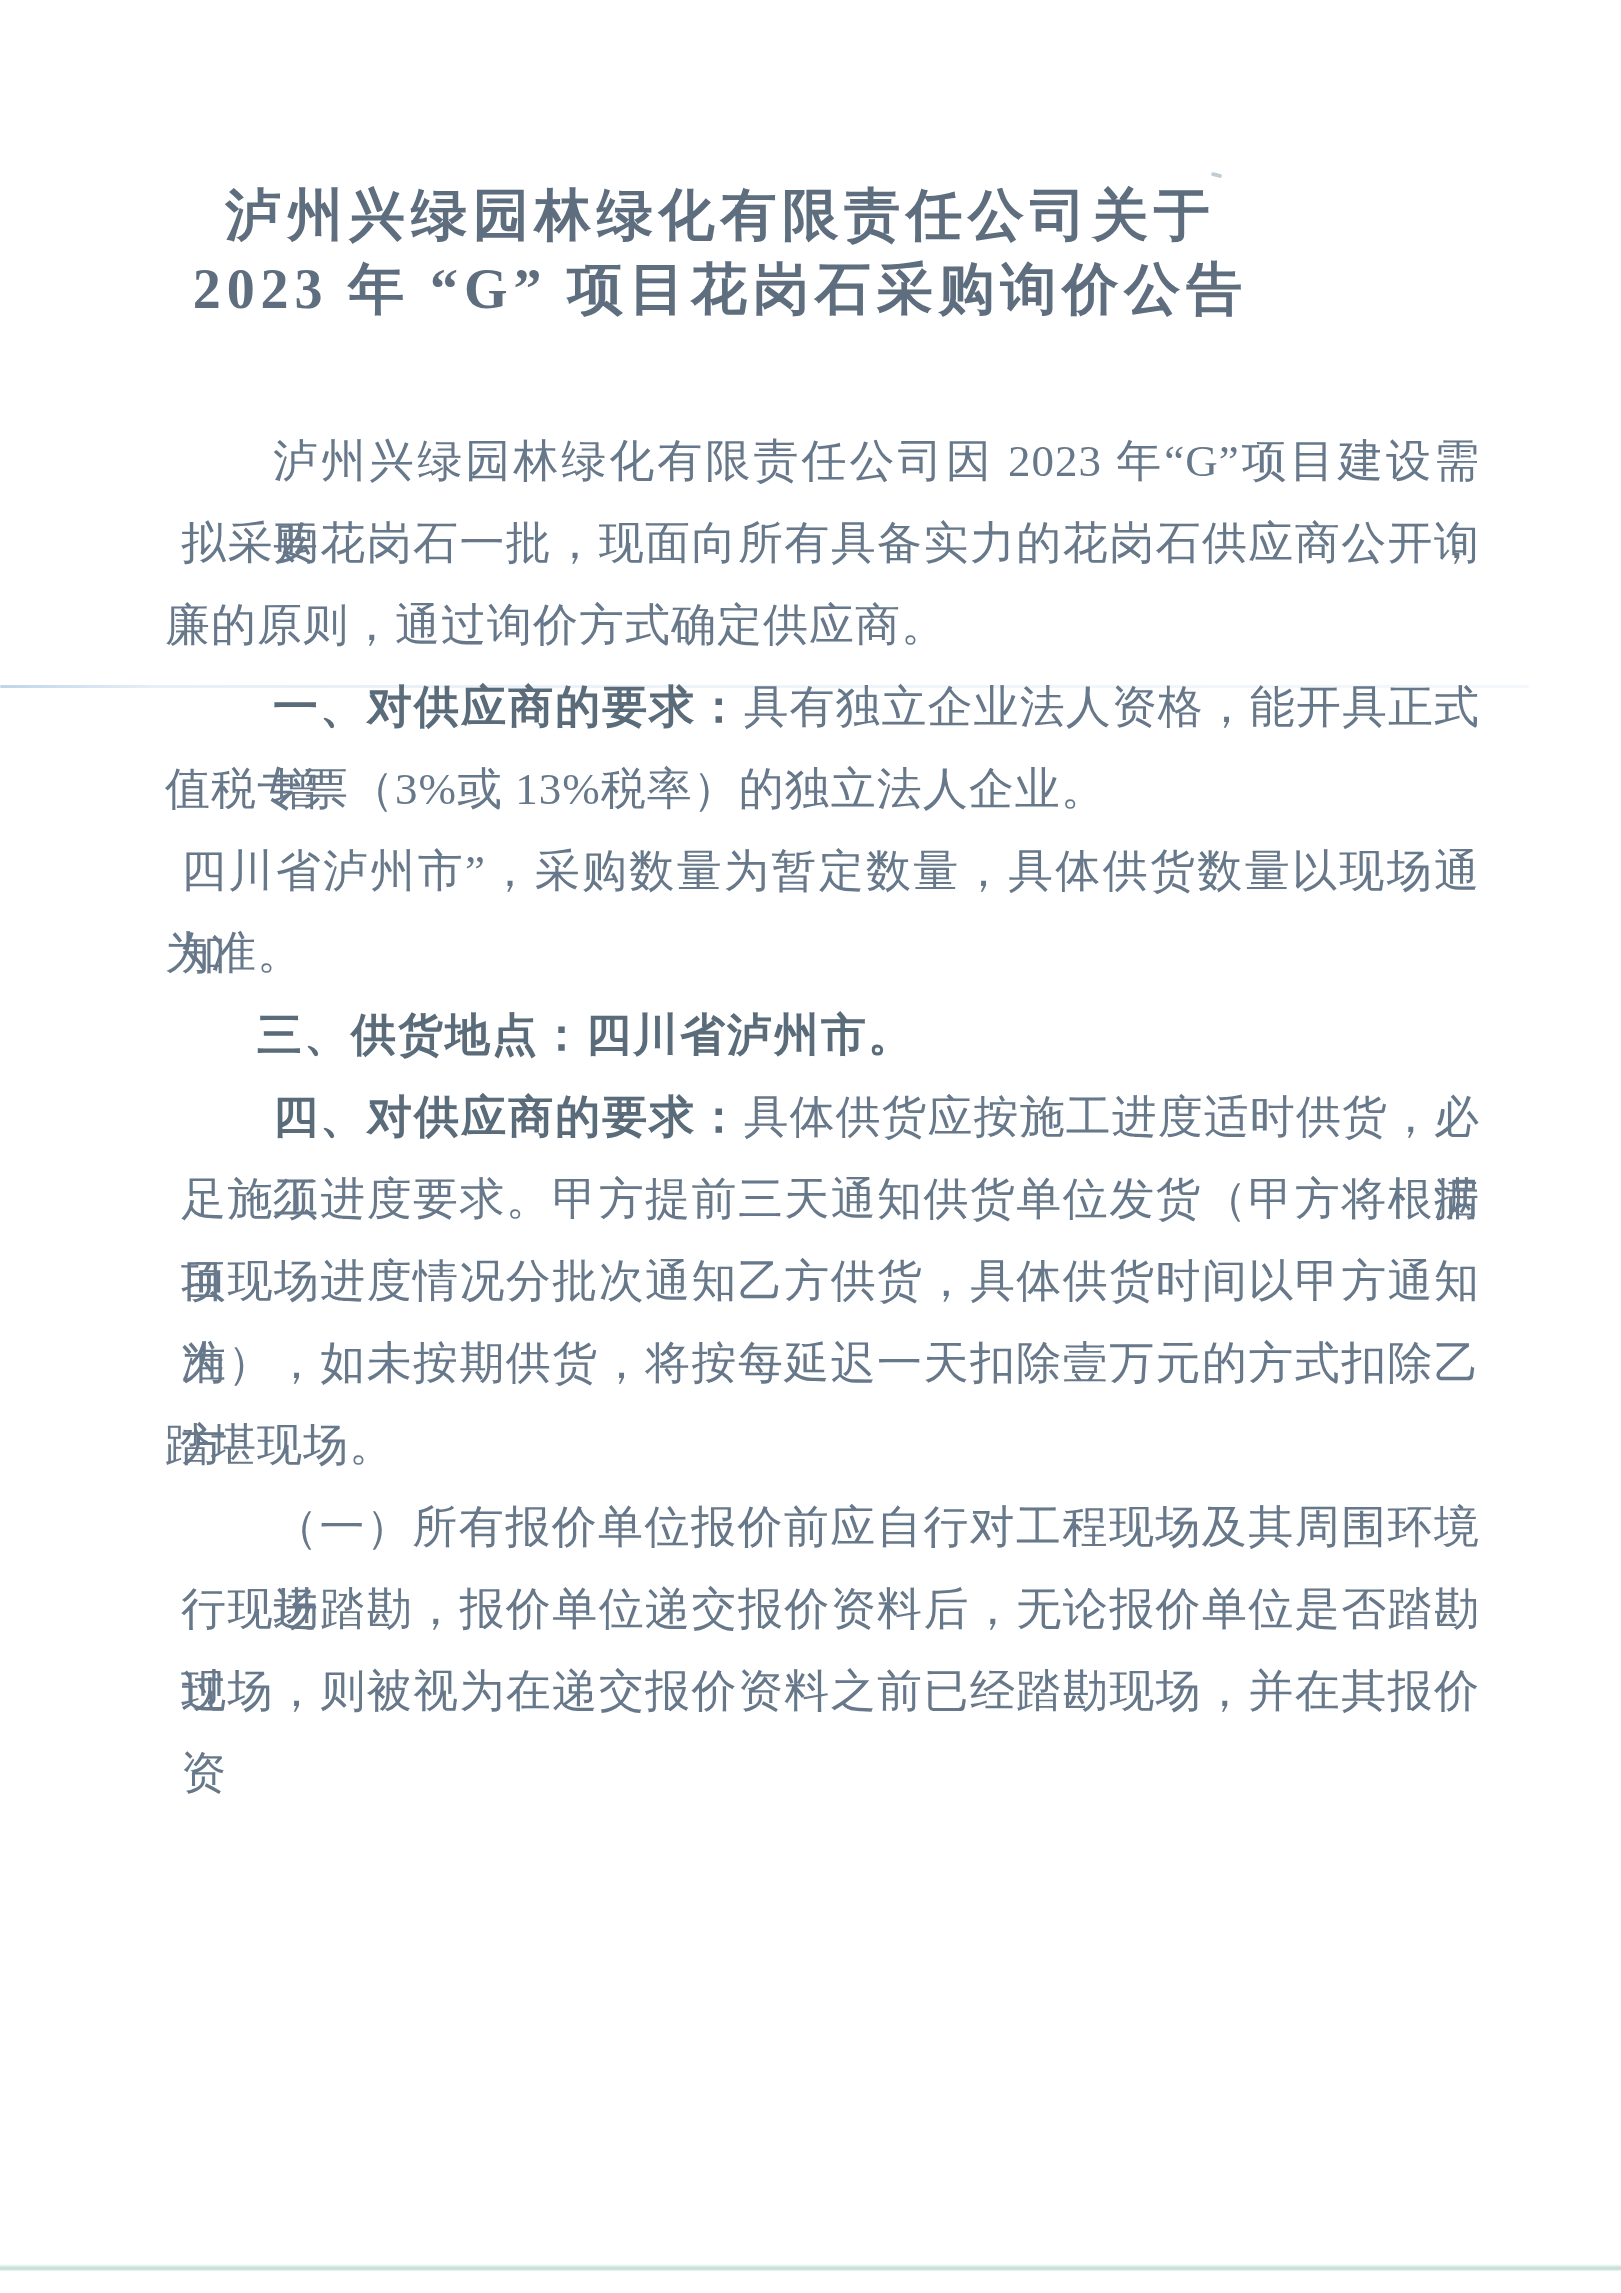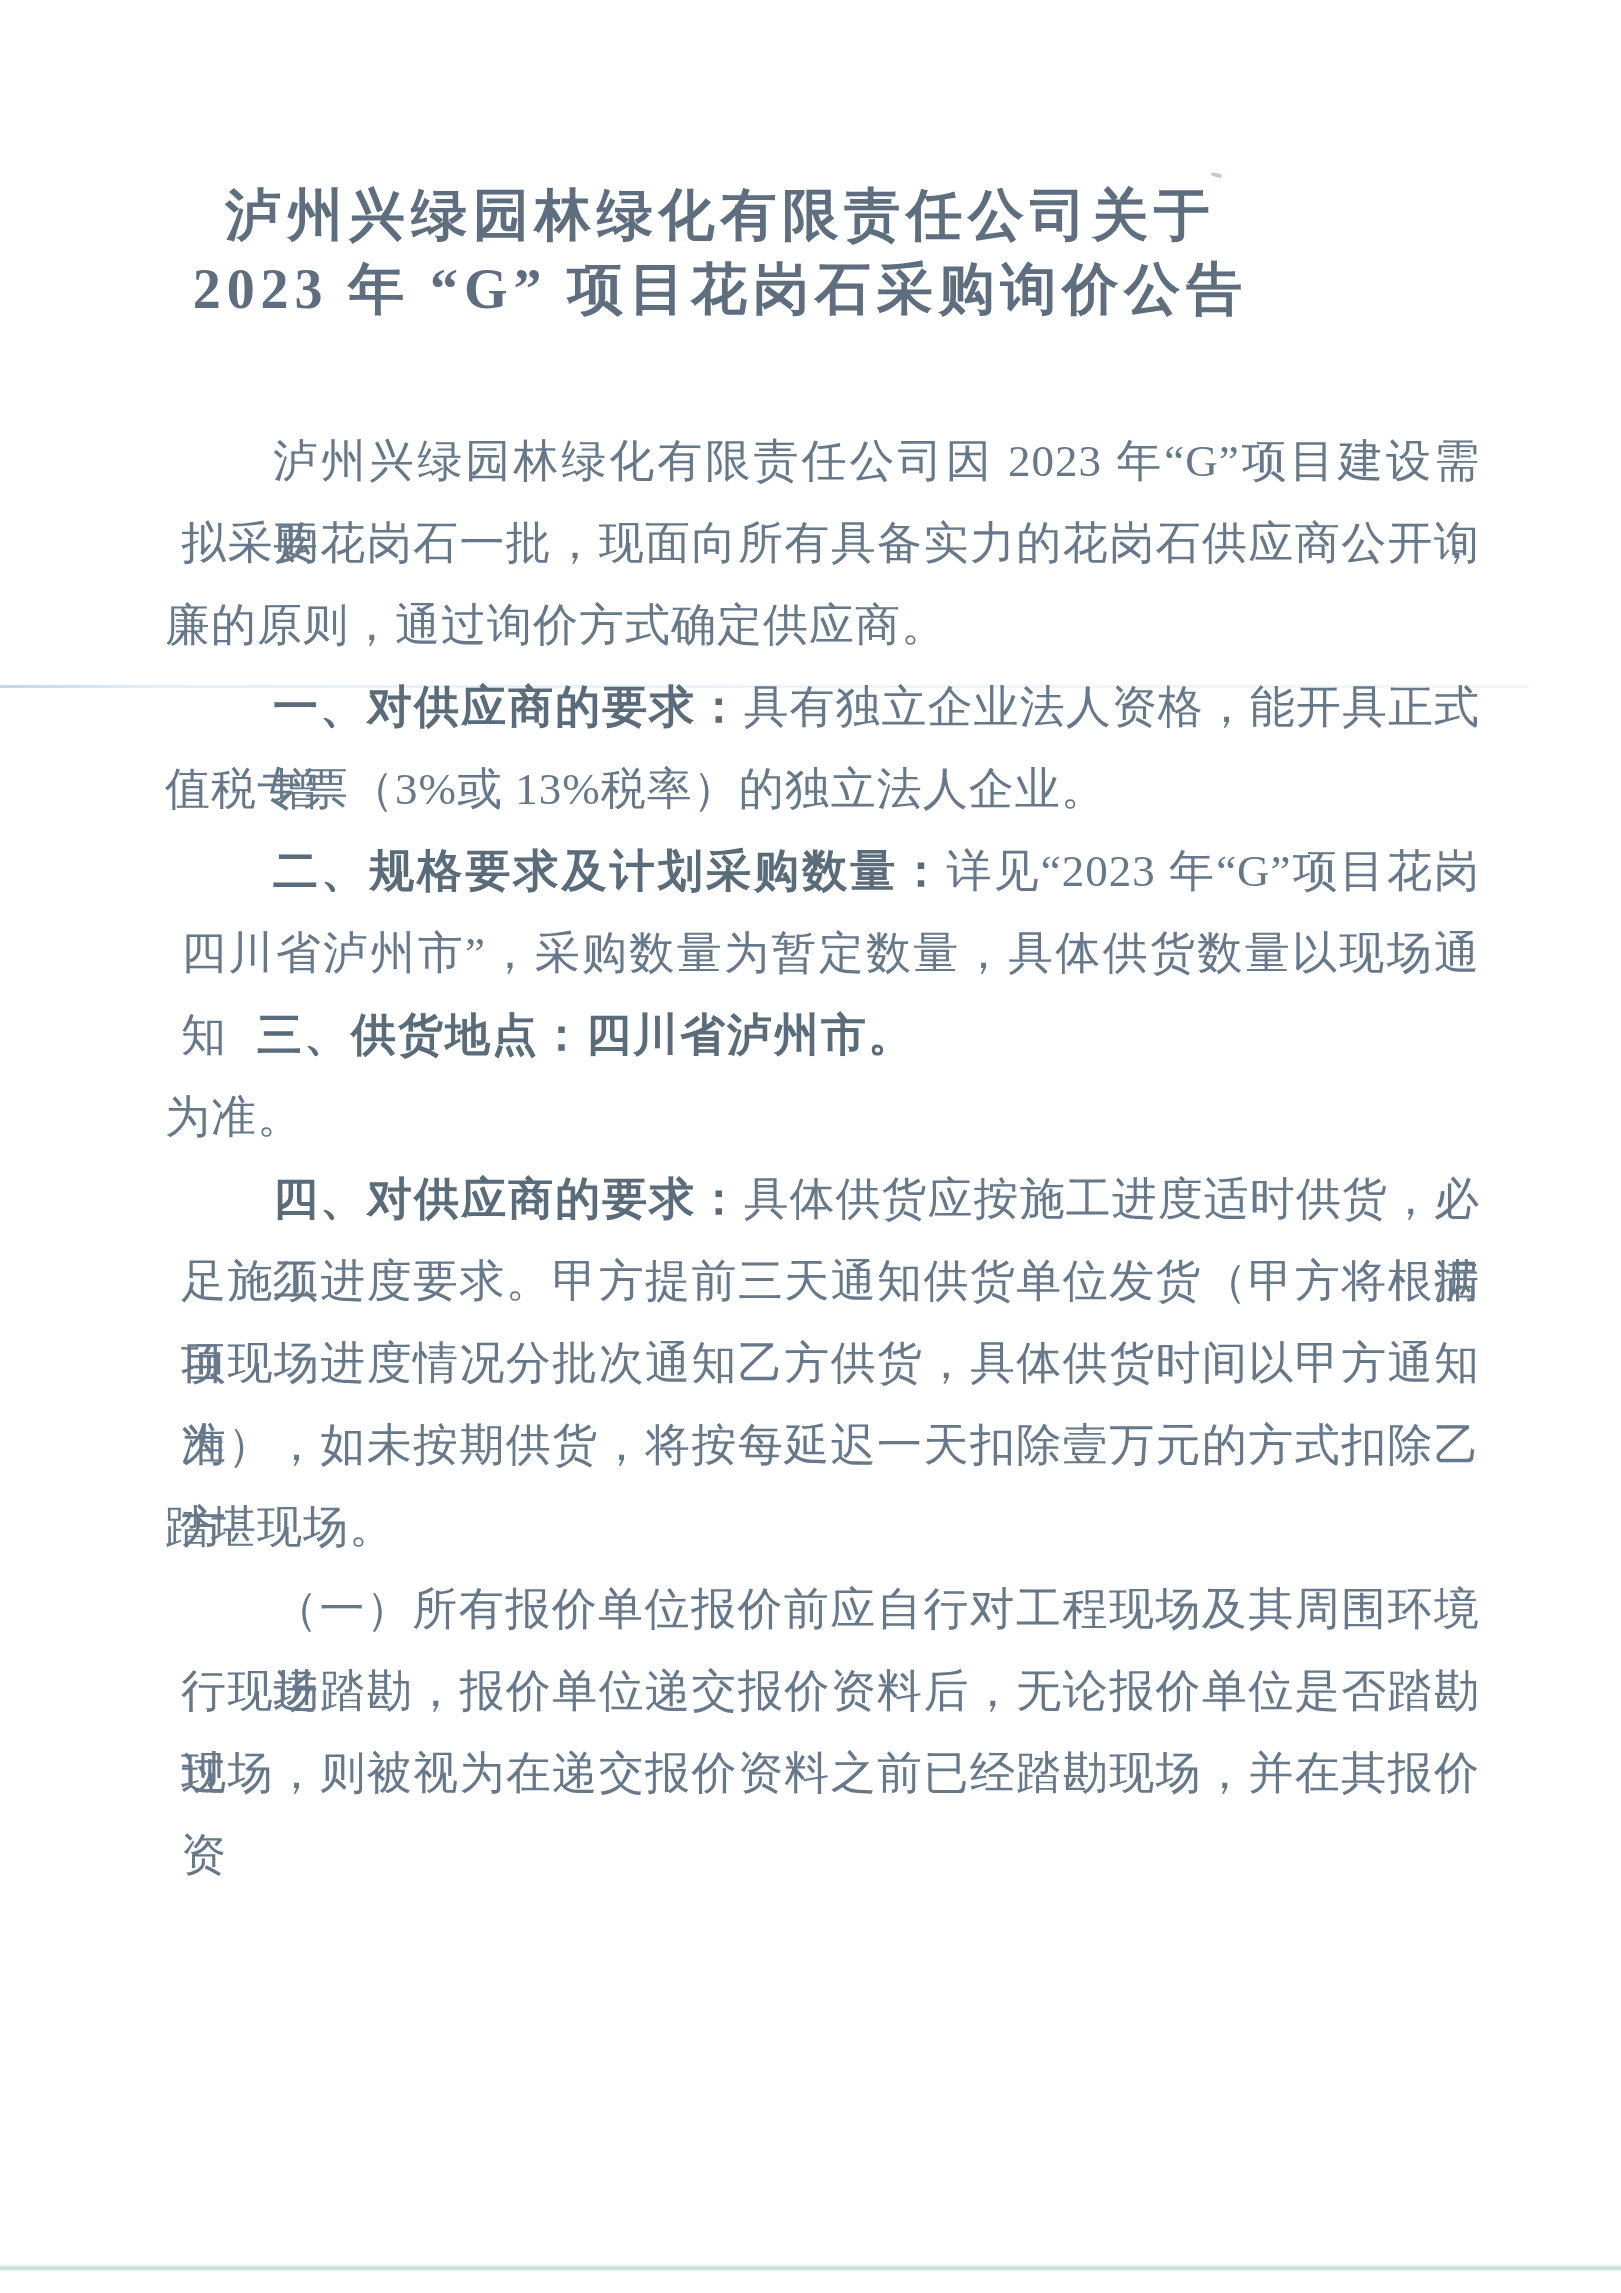--- a/index.html
+++ b/index.html
@@ -118,24 +118,23 @@
     </header>
 
   <div class="artifact-line-top"></div>
 
   <main class="body-text">
       <div class="line indent justify"><span class="seg">泸州兴绿园林绿化有限责任公司因 2023 年“G”项目建设需要，</span></div>
       <div class="line justify"><span class="seg">拟采购花岗石一批，现面向所有具备实力的花岗石供应商公开询</span></div>
       <div class="line"><span class="seg">廉的原则，通过询价方式确定供应商。</span></div>
       <div class="line indent justify"><span class="seg bold">一、对供应商的要求：</span><span class="seg">具有独立企业法人资格，能开具正式增</span></div>
       <div class="line"><span class="seg">值税专票（3%或 13%税率）的独立法人企业。</span></div>
-      <div class="line indent justify"><span class="seg bold">二、规格要求及计划采购数量：</span><span class="seg">详见“2023 年“G”项目花岗</span></div>
       <div class="line justify"><span class="seg">四川省泸州市”，采购数量为暂定数量，具体供货数量以现场通知</span></div>
+      <div class="line"><span class="seg">为准。</span></div>
       <div class="line indent"><span class="seg bold">三、供货地点：四川省泸州市。</span></div>
-      <div class="line"><span class="seg">为准。</span></div>
       <div class="line indent justify"><span class="seg bold">四、对供应商的要求：</span><span class="seg">具体供货应按施工进度适时供货，必须满</span></div>
       <div class="line justify"><span class="seg">足施工进度要求。甲方提前三天通知供货单位发货（甲方将根据项</span></div>
       <div class="line justify"><span class="seg">目现场进度情况分批次通知乙方供货，具体供货时间以甲方通知为</span></div>
       <div class="line justify"><span class="seg">准），如未按期供货，将按每延迟一天扣除壹万元的方式扣除乙方</span></div>
       <div class="line"><span class="seg">踏堪现场。</span></div>
       <div class="line indent justify"><span class="seg">（一）所有报价单位报价前应自行对工程现场及其周围环境进</span></div>
       <div class="line justify"><span class="seg">行现场踏勘，报价单位递交报价资料后，无论报价单位是否踏勘过</span></div>
       <div class="line justify"><span class="seg">现场，则被视为在递交报价资料之前已经踏勘现场，并在其报价资</span></div>
     </main>
 

